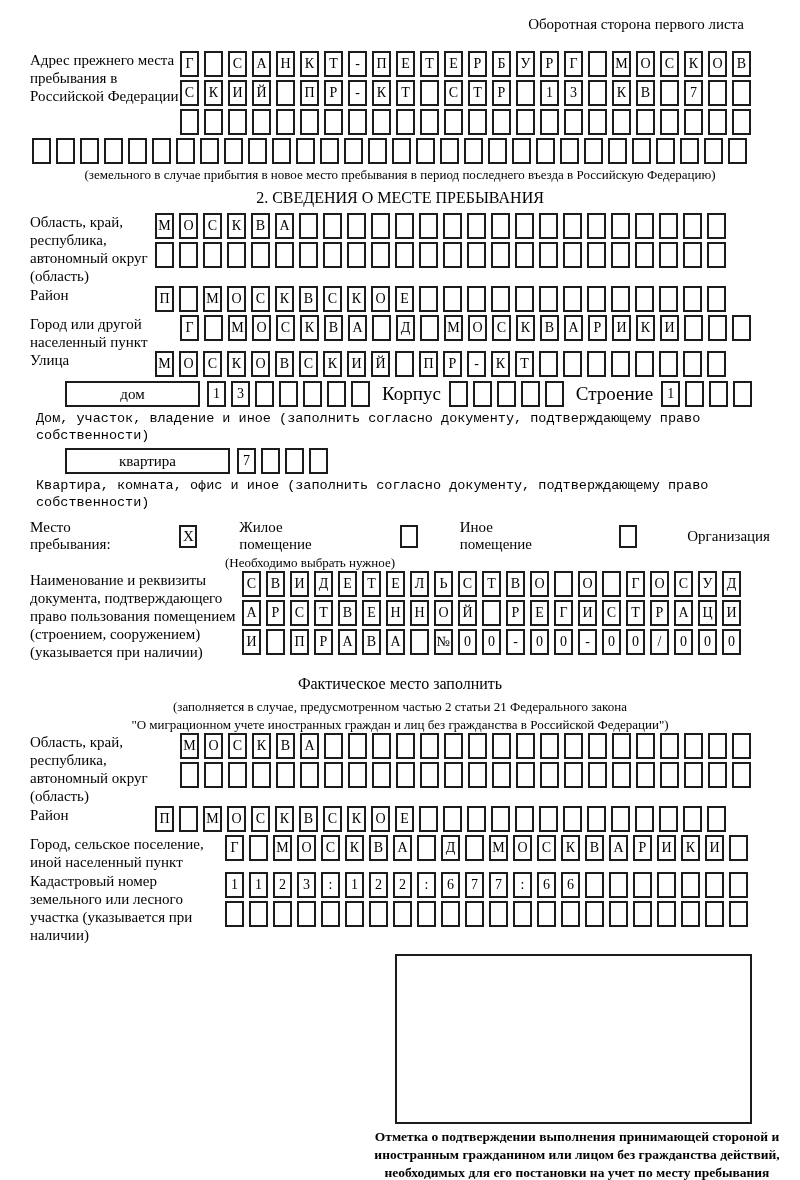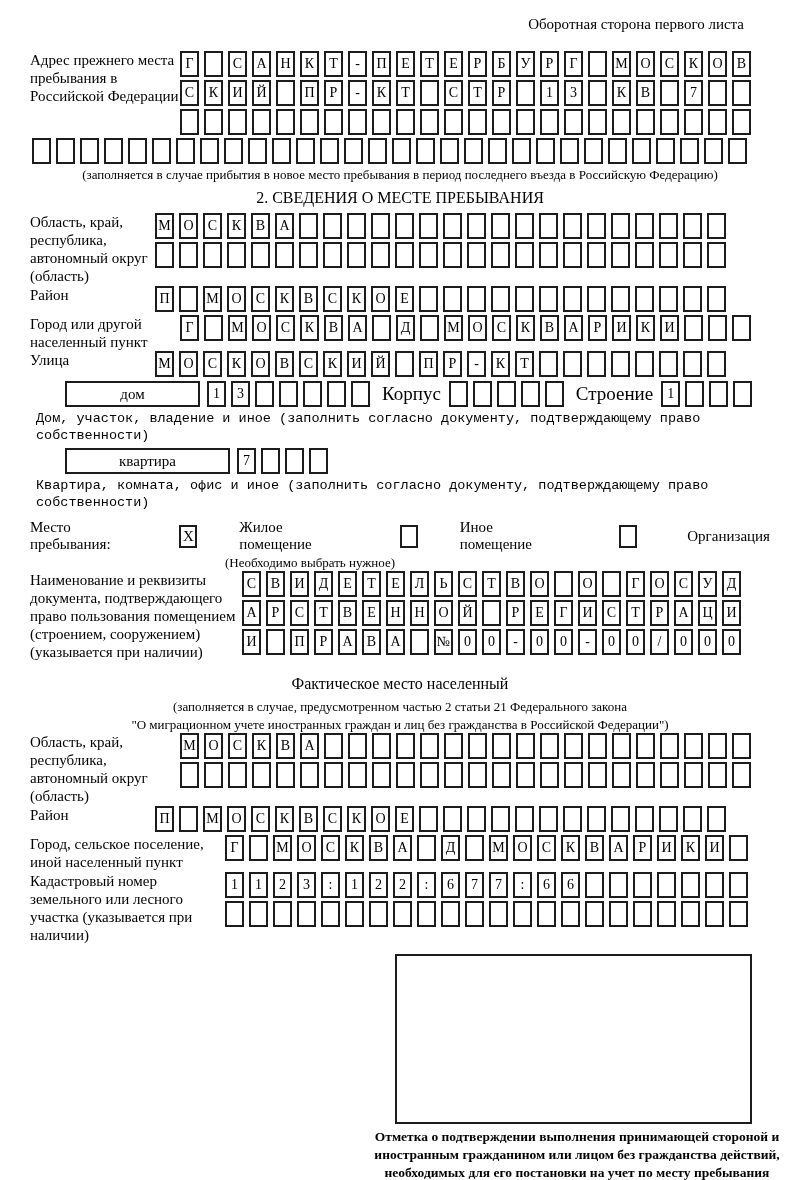--- a/index.html
+++ b/index.html
@@ -155,21 +155,21 @@
       <span class="cbox"></span>
       <span class="cbox"></span>
       <span class="cbox"></span>
       <span class="cbox"></span>
       <span class="cbox"></span>
       <span class="cbox"></span>
       <span class="cbox"></span>
       <span class="cbox"></span>
       <span class="cbox"></span>
     </div>
-  <div class="note-c">(заполняется в случае прибытия в новое место пребывания в период последнего въезда в Российскую Федерацию)</div>
+  <div class="note-c">(земельного в случае прибытия в новое место пребывания в период последнего въезда в Российскую Федерацию)</div>
 
   <div class="title">2. СВЕДЕНИЯ О МЕСТЕ ПРЕБЫВАНИЯ</div>
 
   <div class="sec">
     <div class="lbl" style="width:125px">Область, край, республика, автономный округ (область)</div>
     <div class="rows">
       <div class="boxrow">
           <span class="cbox">М</span>
           <span class="cbox">О</span>
           <span class="cbox">С</span>
@@ -433,21 +433,21 @@
           <span class="cbox">0</span>
           <span class="cbox">0</span>
           <span class="cbox">/</span>
           <span class="cbox">0</span>
           <span class="cbox">0</span>
           <span class="cbox">0</span>
         </div>
     </div>
   </div>
 
-  <div class="title" style="margin-top:14px">Фактическое место населенный</div>
+  <div class="title" style="margin-top:14px">Фактическое место заполнить</div>
   <div class="note-c">(заполняется в случае, предусмотренном частью 2 статьи 21 Федерального закона</div>
   <div class="note-c">"О миграционном учете иностранных граждан и лиц без гражданства в Российской Федерации")</div>
 
   <div class="sec m-t6">
     <div class="lbl" style="width:150px">Область, край, республика, автономный округ (область)</div>
     <div class="rows">
       <div class="boxrow">
           <span class="cbox">М</span>
           <span class="cbox">О</span>
           <span class="cbox">С</span>

